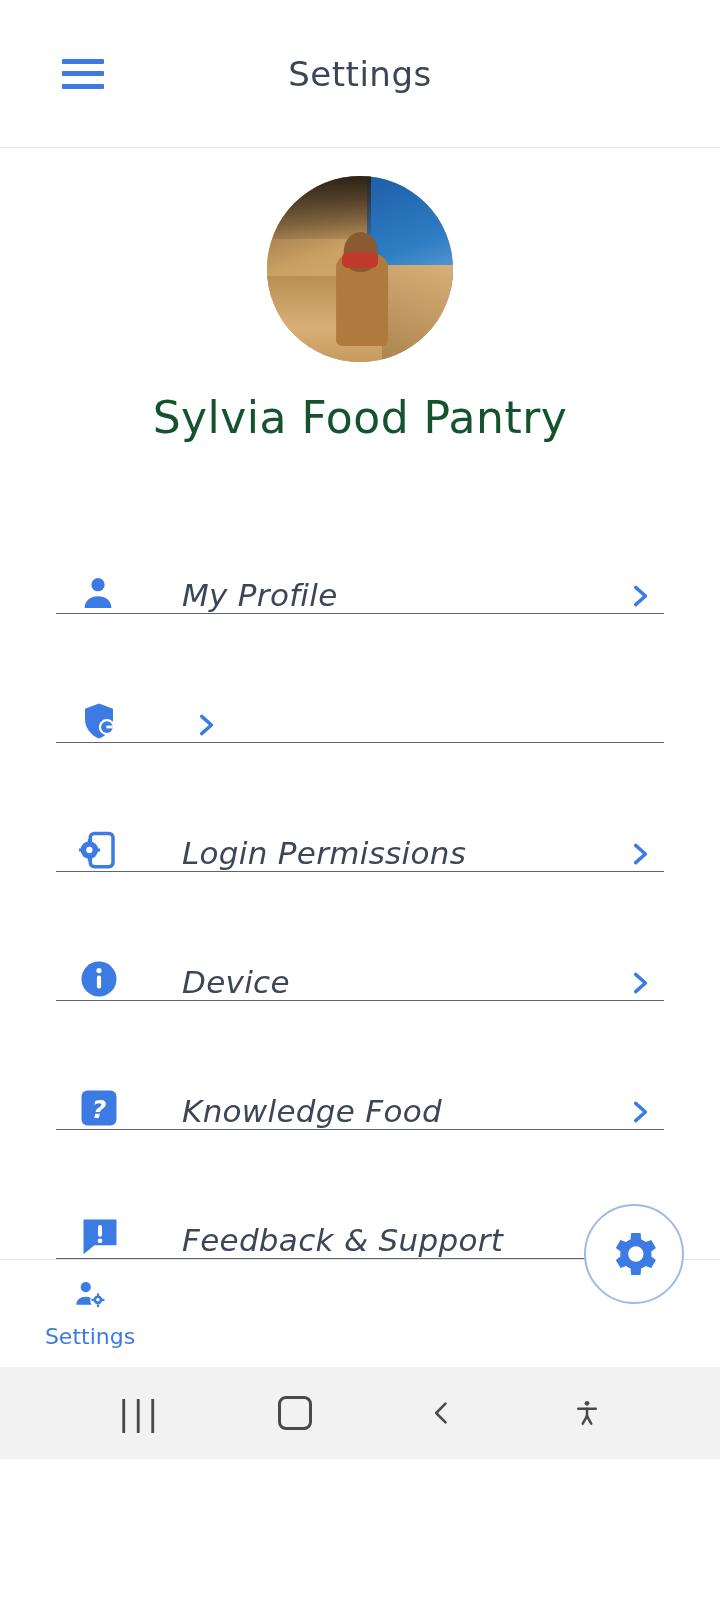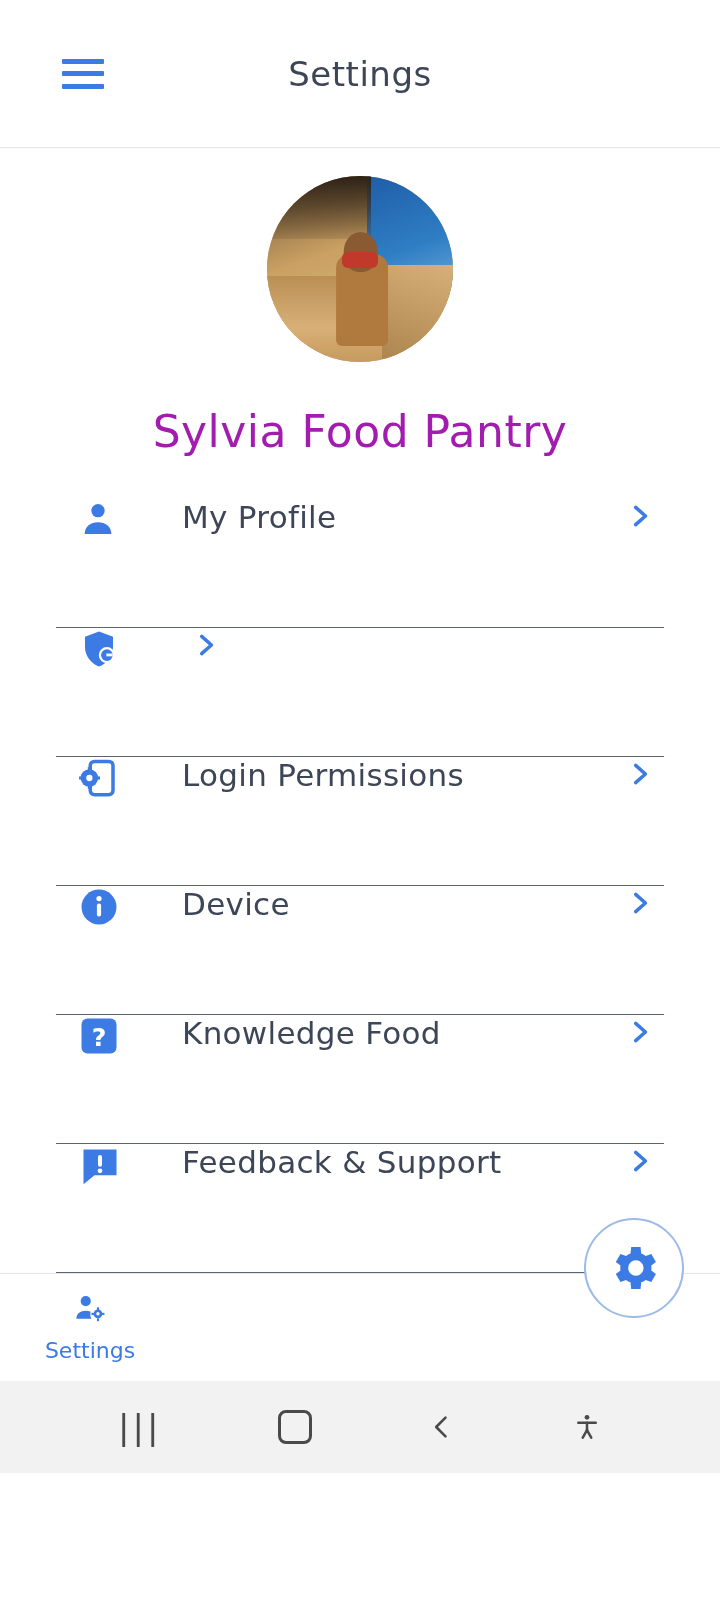--- a/index.html
+++ b/index.html
@@ -124,37 +124,38 @@
     border-radius: 6px;
   }
   .avatar .dark-top {
     position: absolute;
     left: 0; top: 0;
     width: 56%;
     height: 34%;
     background: linear-gradient(180deg,#2f2317 0%, rgba(95,72,44,0.2) 100%);
   }
   .profile-name {
-    margin-top: 44px;
+    margin-top: 30px;
     font-size: 44px;
-    color: #a21caf;
+    color: #14532d;
     letter-spacing: 0.5px;
   }
 
   
   .list {
     margin-top: 42px;
     padding: 0 56px;
   }
   .row {
     display: flex;
-    align-items: flex-start;
+    align-items: flex-end;
     height: 129px;
     border-bottom: 1px solid #5d6470;
     cursor: pointer;
+    font-style: italic;
   }
   .row:first-child { border-top: none; }
   .row .icon-cell {
     width: 126px;
     display: flex;
     align-items: center;
     justify-content: flex-start;
     padding-left: 22px;
   }
   .row .label {

